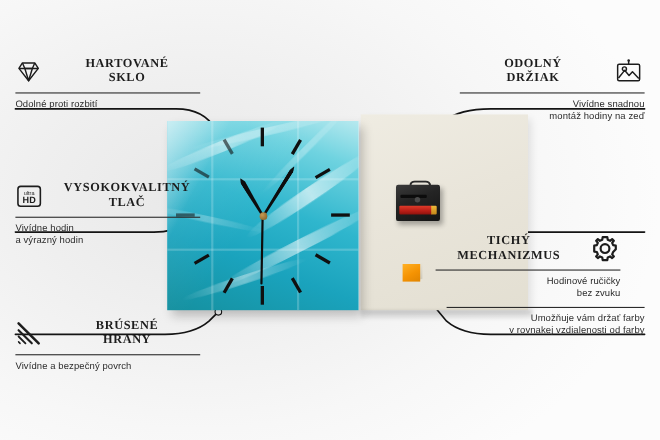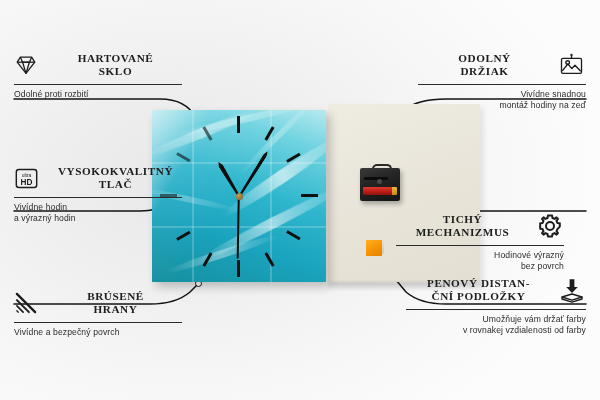--- a/index.html
+++ b/index.html
@@ -436,39 +436,26 @@
           <circle cx="13" cy="13" r="4.0"></circle>
         </svg>
       </span>
       <span class="feat-title">
         <span>TICHÝ</span><br>
         <span>MECHANIZMUS</span>
       </span>
     </div>
     <div class="feat-rule"></div>
     <div class="feat-sub">
-      <div>Hodinové výrazný</div>
-      <div>bez povrch</div>
+      <div>Hodinové ručičky</div>
+      <div>bez zvuku</div>
     </div>
   </div>
 
   <div class="feature right" id="f-foam" style="width:180px; left:406px;">
-    <div class="feat-head">
-      <span class="feat-icon">
-        <svg width="26" height="26" viewBox="0 0 26 26" fill="none" stroke="currentColor" stroke-width="1.4" stroke-linejoin="round">
-          <path d="M10.6 2.2 L15.4 2.2 L15.4 10.0 L18.8 10.0 L13.0 16.0 L7.2 10.0 L10.6 10.0 Z" fill="currentColor" stroke="none"></path>
-          <path d="M13 17.0 L23 20.0 L13 23.2 L3 20.0 Z"></path>
-          <path d="M3 20.0 L3 22.0 L13 25.2 L23 22.0 L23 20.0"></path>
-        </svg>
-      </span>
-      <span class="feat-title">
-        <span>PENOVÝ DISTAN-</span><br>
-        <span>ČNÍ PODLOŽKY</span>
-      </span>
-    </div>
     <div class="feat-rule"></div>
     <div class="feat-sub">
       <div>Umožňuje vám držať farby</div>
       <div>v rovnakej vzdialenosti od farby</div>
     </div>
   </div>
 
 </div>
 
 </body></html>

